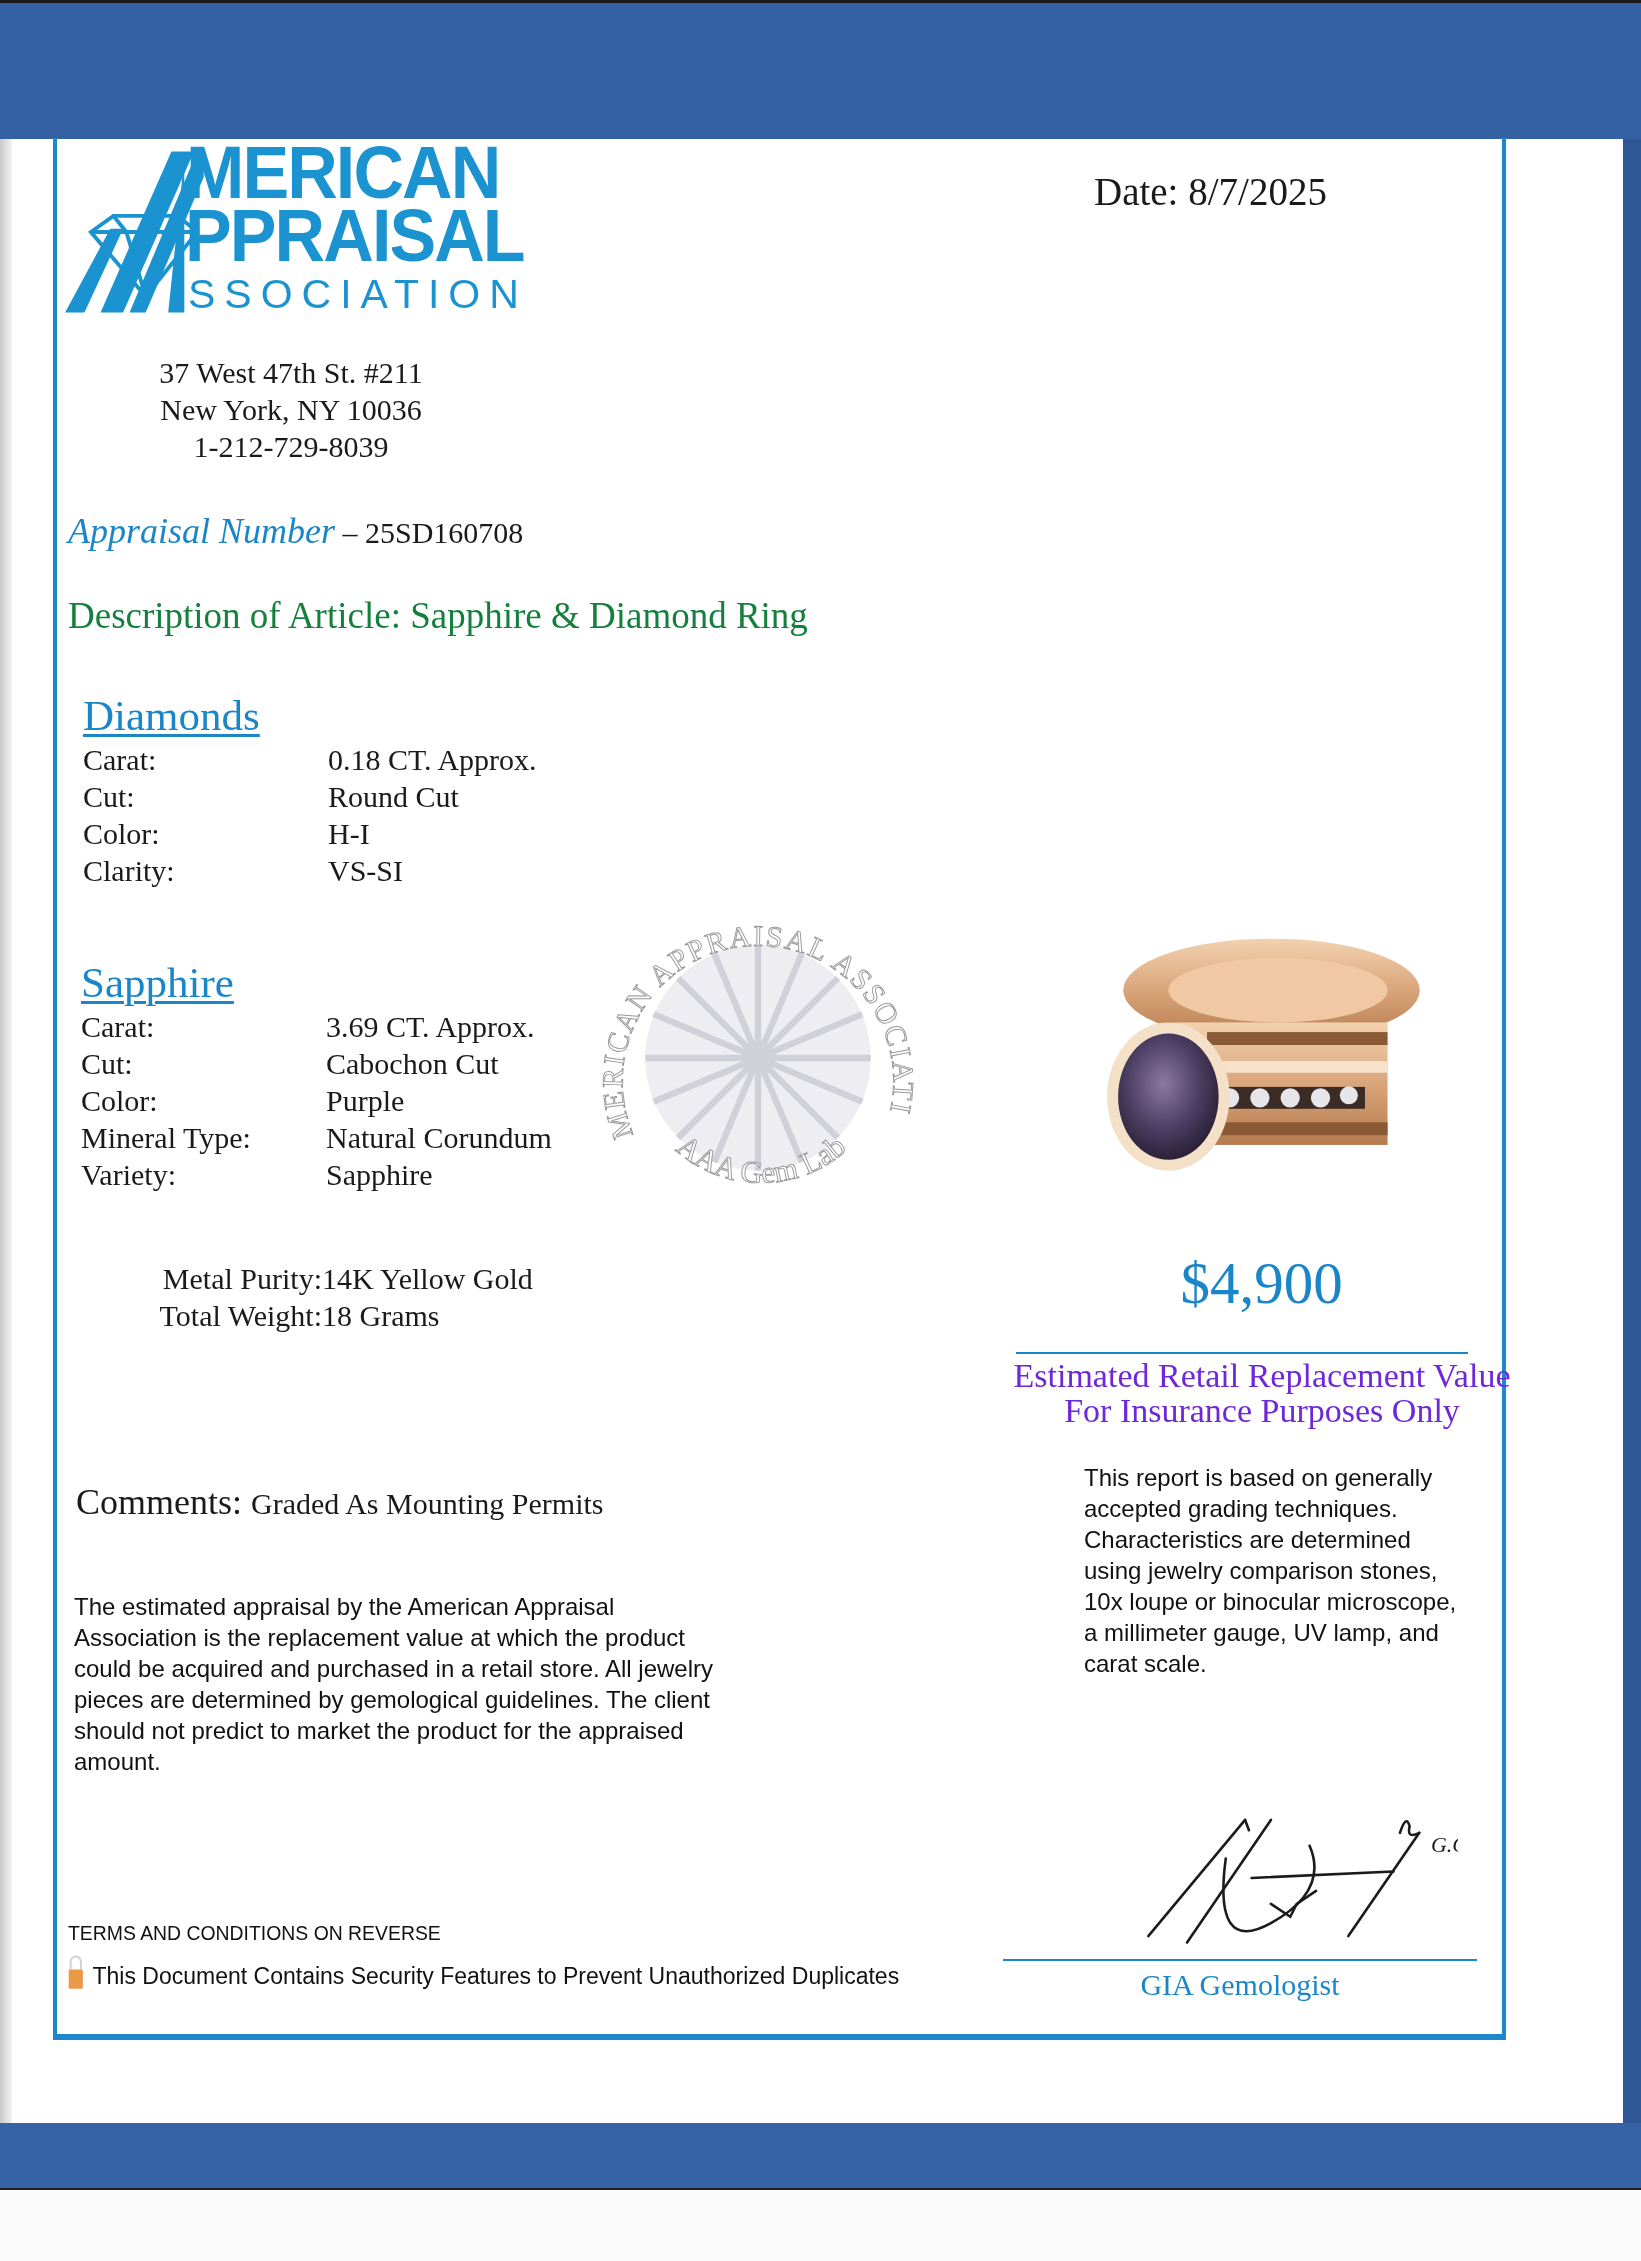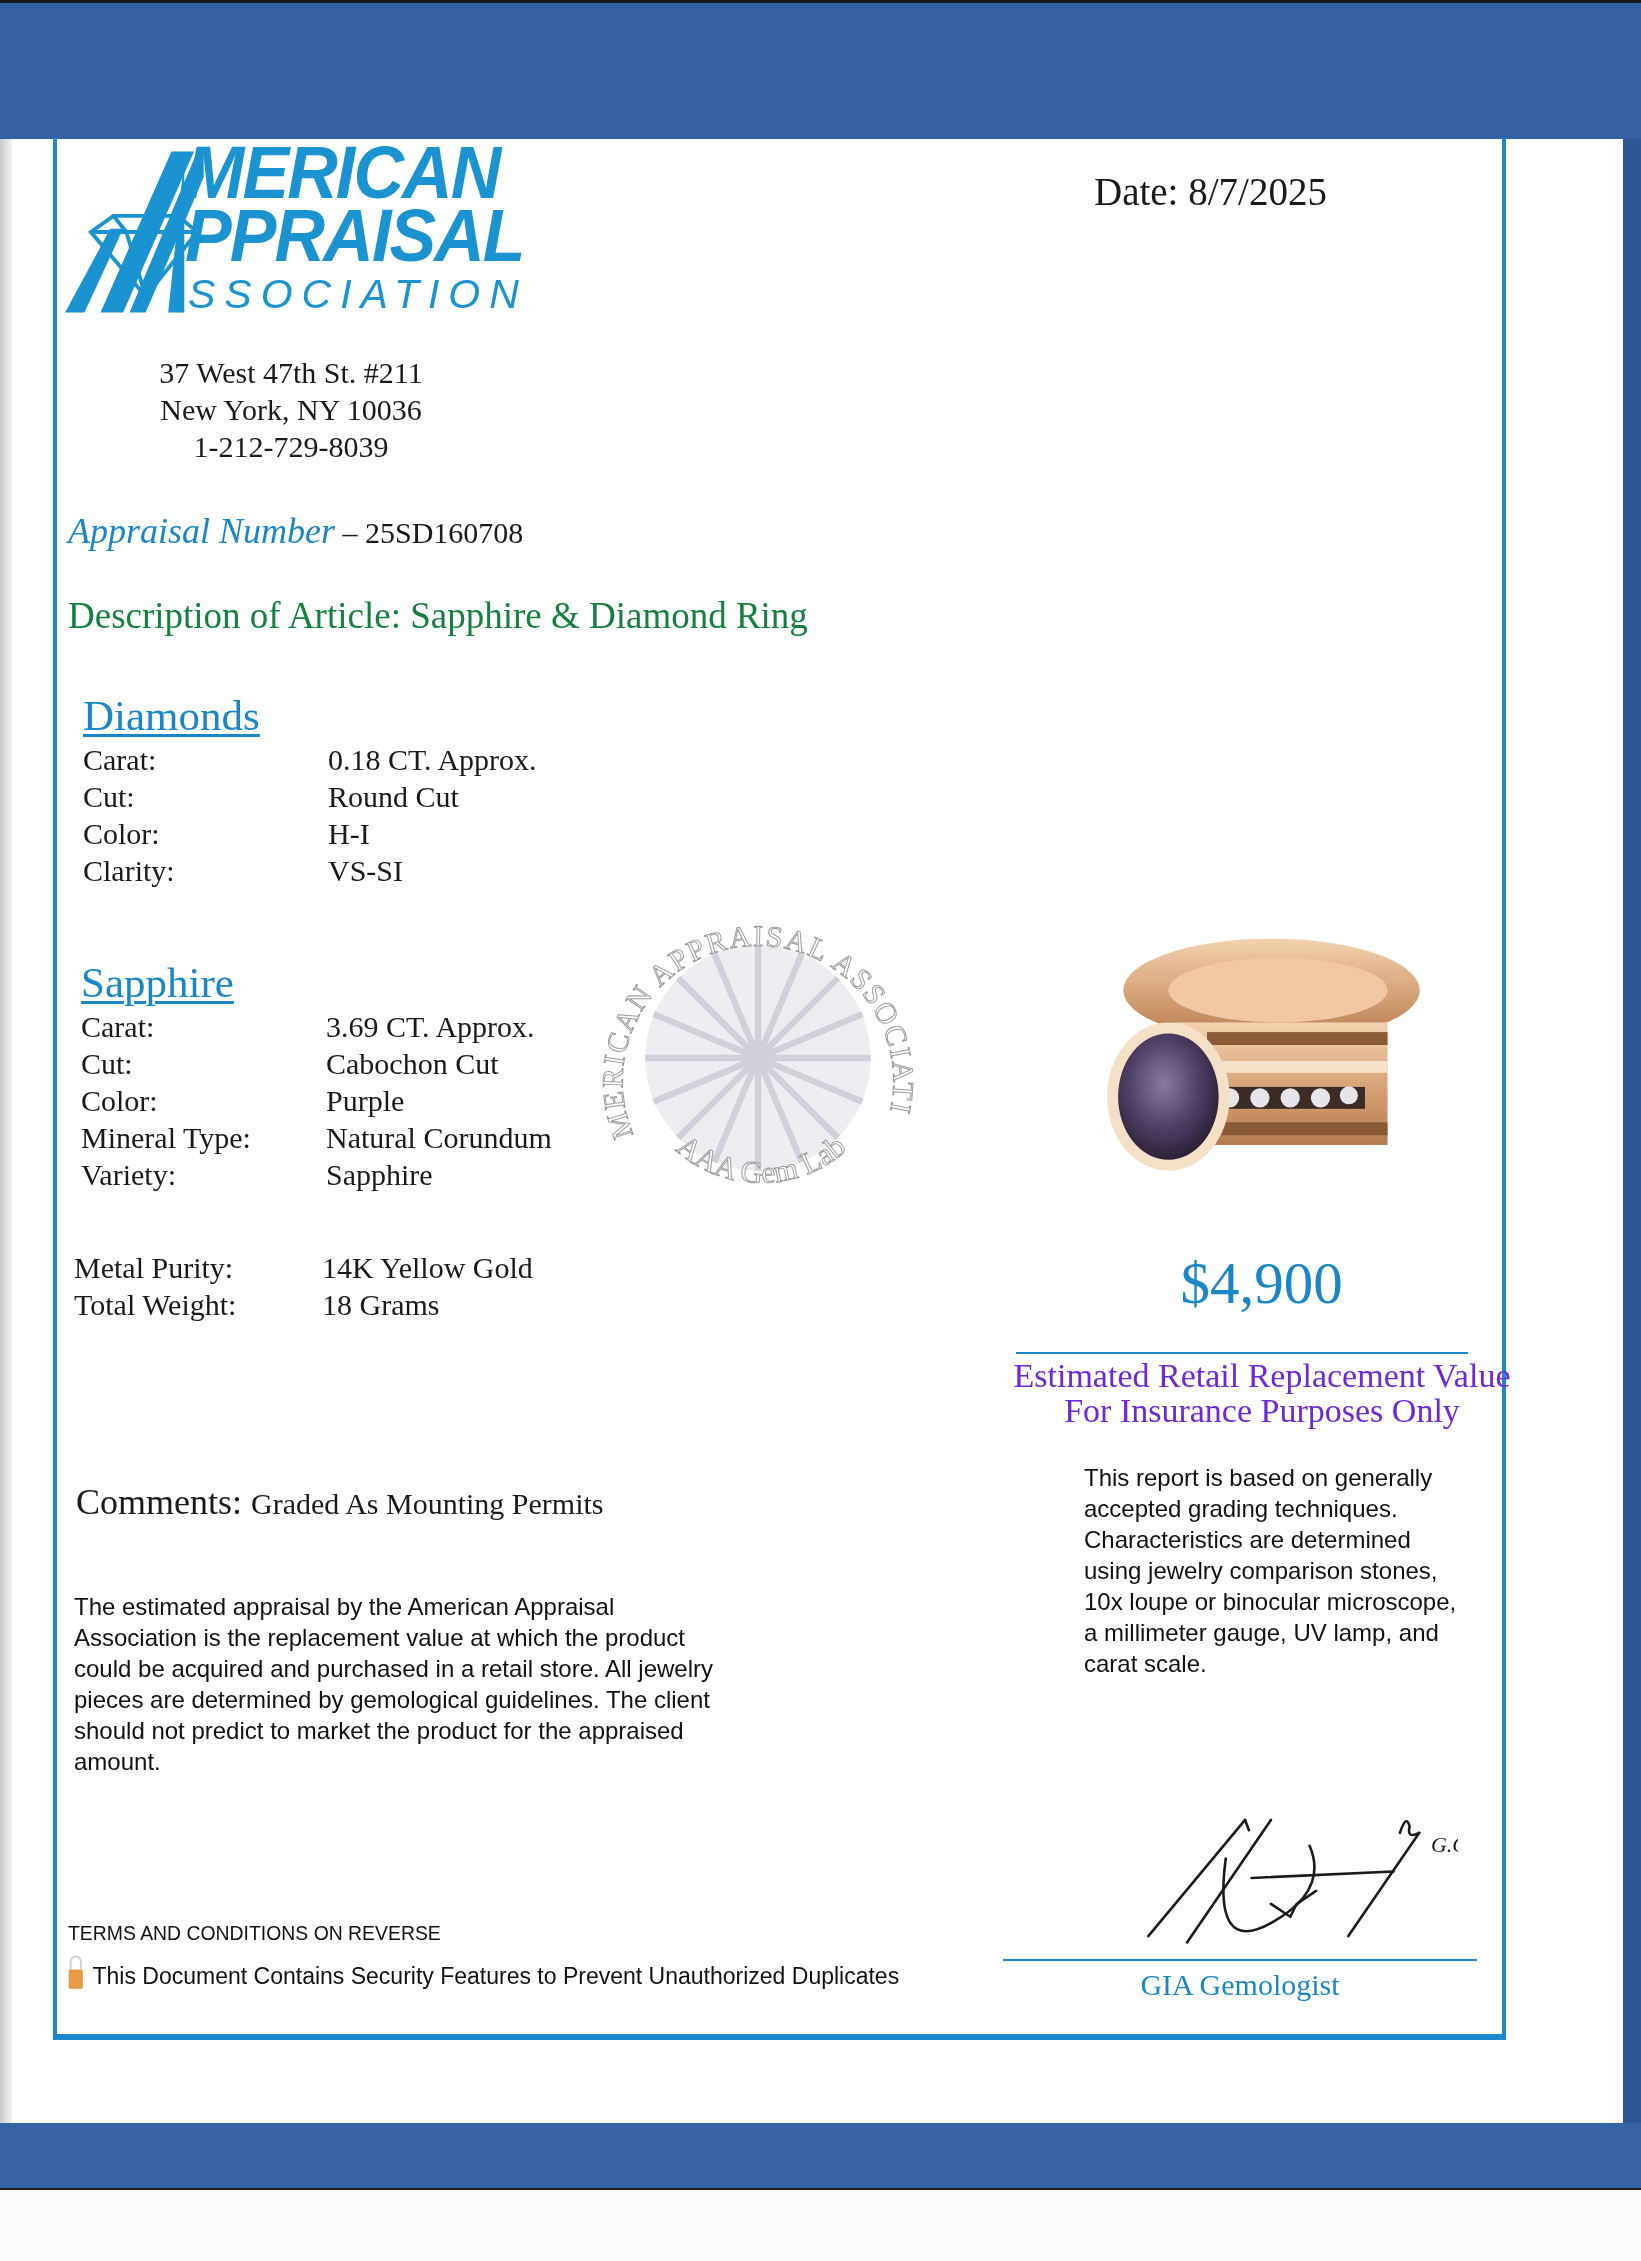--- a/index.html
+++ b/index.html
@@ -4,21 +4,21 @@
 <style>
   html,body{margin:0;padding:0;}
   body{width:1642px;height:2261px;position:relative;overflow:hidden;background:#ffffff;font-family:"Liberation Serif",serif;}
   .abs{position:absolute;}
   .top-band{left:0;top:0;width:1642px;height:139px;background:#3461a3;border-top:3.9px solid #1b1b1b;box-sizing:border-box;}
   .left-edge{left:0;top:139px;width:11.6px;height:1988px;background:linear-gradient(90deg,#c9c9c9,#f3f3f3);}
   .right-sliver{left:1623px;top:139px;width:18.7px;height:1988px;background:#2e5796;}
   .bottom-band{left:0;top:2123px;width:1642px;height:65px;background:#3563a5;border-bottom:2.6px solid #222;}
   .bottom-white{left:0;top:2190px;width:1642px;height:71px;background:#fbfbfb;}
   .frame{left:53px;top:138px;width:1453px;height:1902px;border-left:4.5px solid #1e88cf;border-right:4.5px solid #1e88cf;border-bottom:6.5px solid #1e88cf;box-sizing:border-box;}
-  .logo{left:65px;top:145px;width:503px;height:174px;font-style:italic;}
+  .logo{left:65px;top:145px;width:503px;height:174px;}
   .logo-text{font-family:"Liberation Sans",sans-serif;font-weight:bold;color:#1a93d0;}
   .date{left:1094px;top:169px;font-size:39px;color:#1a1a1a;}
   .address{left:123px;top:354px;width:336px;text-align:center;font-size:30px;line-height:37px;color:#1a1a1a;}
   .appr{left:68px;top:510px;font-size:36px;}
   .appr .lbl{color:#1a86c8;font-style:italic;}
   .appr .num{color:#1a1a1a;font-size:30px;}
   .desc{left:68px;top:594px;font-size:37px;color:#15803d;text-decoration-thickness:2.6px;text-underline-offset:5.2px;}
   .sec-title{font-size:43px;color:#1a86c8;text-decoration:underline;text-decoration-thickness:2.6px;text-underline-offset:3.9px;}
   .row{display:flex;font-size:30px;line-height:37px;color:#1a1a1a;}
   .row .k{width:245px;}
@@ -124,21 +124,21 @@
         <span>Natural Corundum</span>
       </div>
     <div class="row">
         <span class="k">Variety:</span>
         <span>Sapphire</span>
       </div>
   </div>
 </div>
 
 <div class="abs" style="left:74px;top:1242px;">
-  <div style="margin-top:7px;">
+  <div style="margin-top:18px;text-align:right;">
     <div class="row">
         <span class="k" style="width:248px;">Metal Purity:</span>
         <span>14K Yellow Gold</span>
       </div>
     <div class="row">
         <span class="k" style="width:248px;">Total Weight:</span>
         <span>18 Grams</span>
       </div>
   </div>
 </div>

